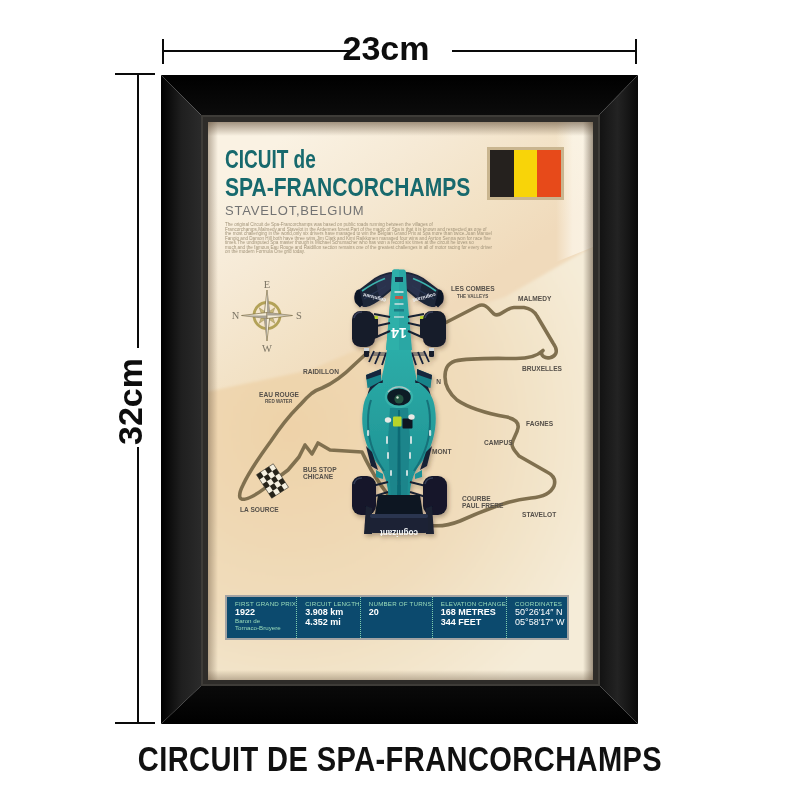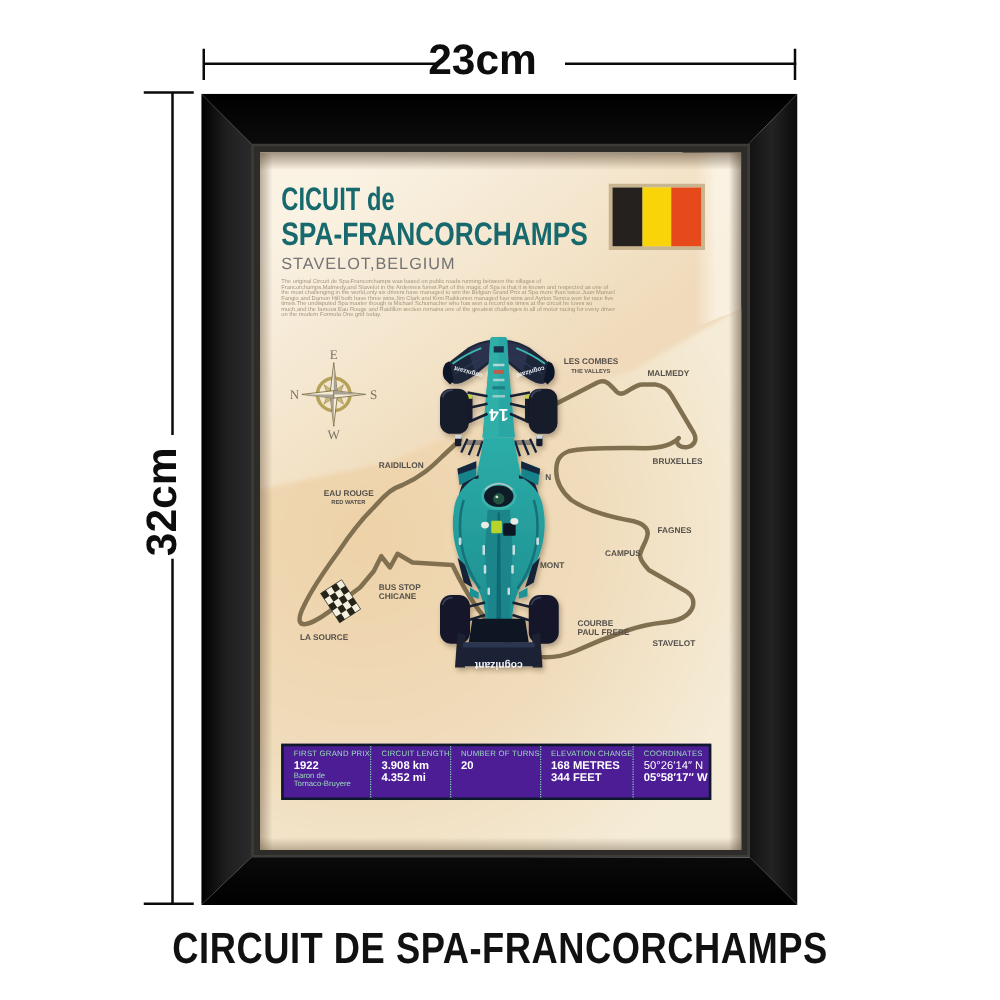--- a/index.html
+++ b/index.html
@@ -377,21 +377,21 @@
     <path d="M 366,506 L 372,508 L 372,534 L 364,534 Z" fill="#1a2133"></path>
     <path d="M 432,506 L 426,508 L 426,534 L 434,534 Z" fill="#1a2133"></path>
 
     <rect x="370" y="514" width="58" height="19" rx="3" fill="#1c2436"></rect>
     <rect x="370" y="514" width="58" height="4" rx="2" fill="#2a3450"></rect>
     <text x="399" y="522.5" font-size="8.2" font-weight="bold" fill="#f2f4f6" text-anchor="middle" transform="rotate(180 399 526)">cognizant</text>
     </g>
   </g>
 </svg>
 
-<div class="abs" style="left:17px;top:473px;width:340px;height:41px;background:#4c1d95;border:2px solid #0f172a;display:flex;color:#fff;">
+<div class="abs" style="left:17px;top:473px;width:340px;height:41px;background:#0c4a6e;border:2px solid #a3a3a3;display:flex;color:#fff;">
 
   <div style="flex:7.2;padding:3px 0 0 8px;border-right:1px dotted #7fcfae;">
     <div style="font-size:6.2px;color:#9adcba;letter-spacing:0.2px;white-space:nowrap;">FIRST GRAND PRIX</div>
     <div style="font-size:9px;font-weight:bold;">1922</div>
     <div style="font-size:6.2px;color:#9adcba;">Baron de<br>Tornaco-Bruyere</div>
   </div>
 
   <div style="flex:6.6;padding:3px 0 0 8px;border-right:1px dotted #7fcfae;">
     <div style="font-size:6.2px;color:#9adcba;letter-spacing:0.2px;white-space:nowrap;">CIRCUIT LENGTH</div>
     <div style="font-size:9px;font-weight:bold;">3.908 km</div>
@@ -405,18 +405,18 @@
 
   <div style="flex:6.6;padding:3px 0 0 8px;border-right:1px dotted #7fcfae;">
     <div style="font-size:6.2px;color:#9adcba;letter-spacing:0.2px;white-space:nowrap;">ELEVATION CHANGE</div>
     <div style="font-size:9px;font-weight:bold;">168 METRES</div>
     <div style="font-size:9px;font-weight:bold;">344 FEET</div>
   </div>
 
   <div style="flex:7;padding:3px 0 0 8px;">
     <div style="font-size:6.2px;color:#9adcba;letter-spacing:0.2px;white-space:nowrap;">COORDINATES</div>
     <div style="font-size:9px;font-weight:normal;">50°26′14″ N</div>
-    <div style="font-size:9px;font-weight:bold;">05°58′17″ W</div>
+    <div style="font-size:9px;font-weight:normal;">05°58′17″ W</div>
   </div>
 </div>
 </div>
 
 <div class="abs" style="left:0;top:739px;width:800px;text-align:center;font-size:35px;font-weight:bold;color:#111;transform:scaleX(0.83);transform-origin:center;letter-spacing:0.5px;">CIRCUIT DE SPA-FRANCORCHAMPS</div>
 
 </body></html>

